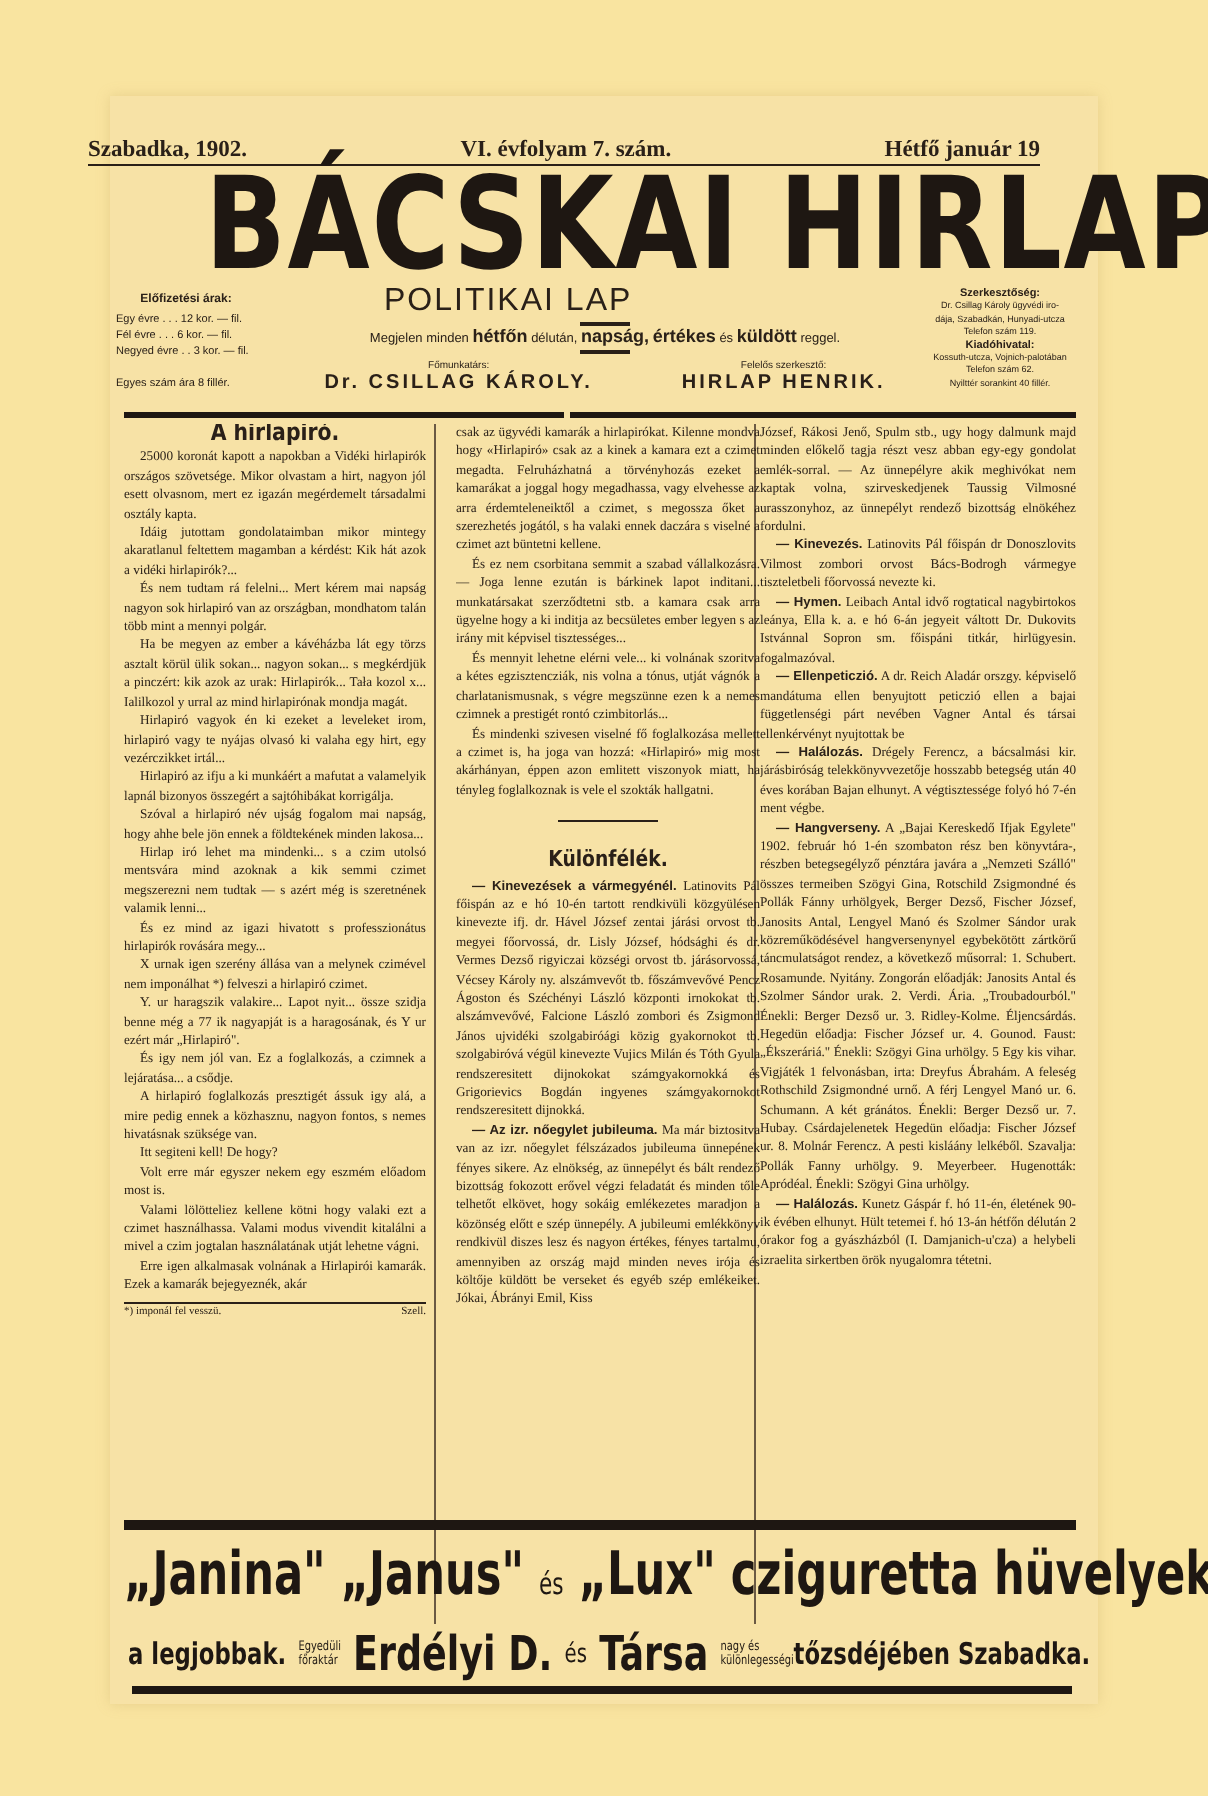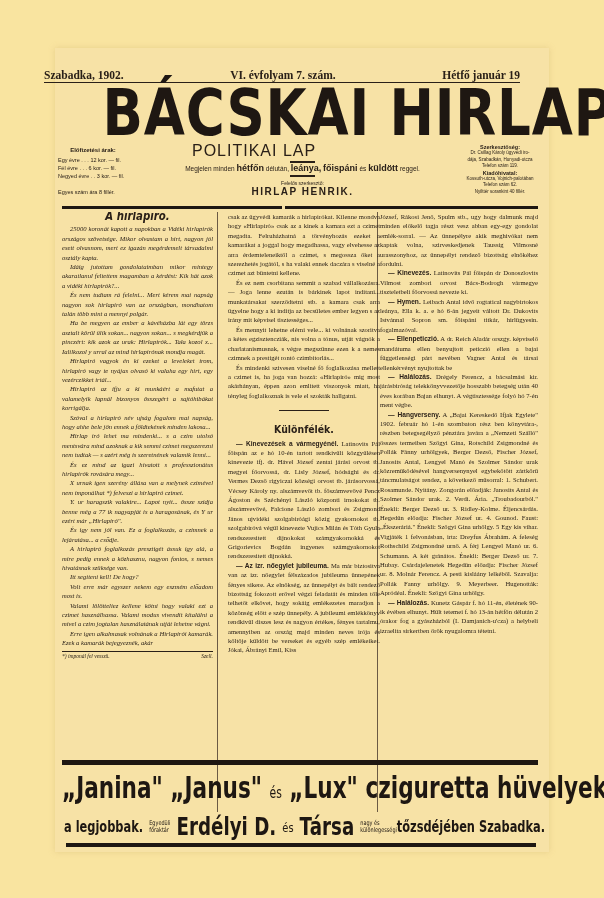--- a/index.html
+++ b/index.html
@@ -57,21 +57,21 @@
     font-family:"Liberation Sans", sans-serif; font-size:4.5px; line-height:6.4px;
   }
   .officebox .h { font-weight:bold; font-size:5.5px; }
   .thick-rule { position:absolute; height:3px; background:#1e1712; }
   .col {
     position:absolute; top:212px; font-family:"Liberation Serif", serif;
     font-size:6.6px; line-height:9.4px; text-align:justify; color:#2a2018;
     overflow:hidden;
   }
   .col p { margin:0; text-indent:8px; }
-  .col1 { left:62px; width:151px; height:600px;font-style:italic; }
+  .col1 { left:62px; width:151px; height:600px; }
   .col2 { left:228px; width:152px; height:600px; }
   .col3 { left:380px; width:158px; height:600px; }
   .vrule { position:absolute; top:212px; width:1px; height:600px; background:#6b5a44; }
   .headline {
     font-family:"DejaVu Sans", sans-serif; font-weight:bold; font-size:12px;
     text-align:center; margin:0 0 3px 0; transform:scaleX(0.85); letter-spacing:0;
   }
   .secthead {
     font-family:"DejaVu Sans", sans-serif; font-weight:bold; font-size:11px;
     text-align:center; margin:14px 0 4px 0; transform:scaleX(0.85);
@@ -101,28 +101,32 @@
   <div>Egy évre . . . 12 kor. — fil.</div>
   <div>Fél évre . . . 6 kor. — fil.</div>
   <div>Negyed évre . . 3 kor. — fil.</div>
   <div class="single">Egyes szám ára 8 fillér.</div>
 </div>
 
 <div class="schedule">
   <span>Megjelen minden</span>
   <b>hétfőn</b>
   <span>délután,</span>
-  <b>leánya,</b>
-  <b>főispáni</b>
+  <b>napság,</b>
+  <b>értékes</b>
   <span>és</span>
   <b>küldött</b>
   <span>reggel.</span>
 </div>
 
 <div class="editors">
+  <div>
+    <div class="role">Főmunkatárs:</div>
+    <div class="name">Dr. CSILLAG KÁROLY.</div>
+  </div>
   <div>
     <div class="role">Felelős szerkesztő:</div>
     <div class="name">HIRLAP HENRIK.</div>
   </div>
 </div>
 
 <div class="officebox">
   <div class="h">Szerkesztőség:</div>
   <div>Dr. Csillag Károly ügyvédi iro-</div>
   <div>dája, Szabadkán, Hunyadi-utcza</div>

